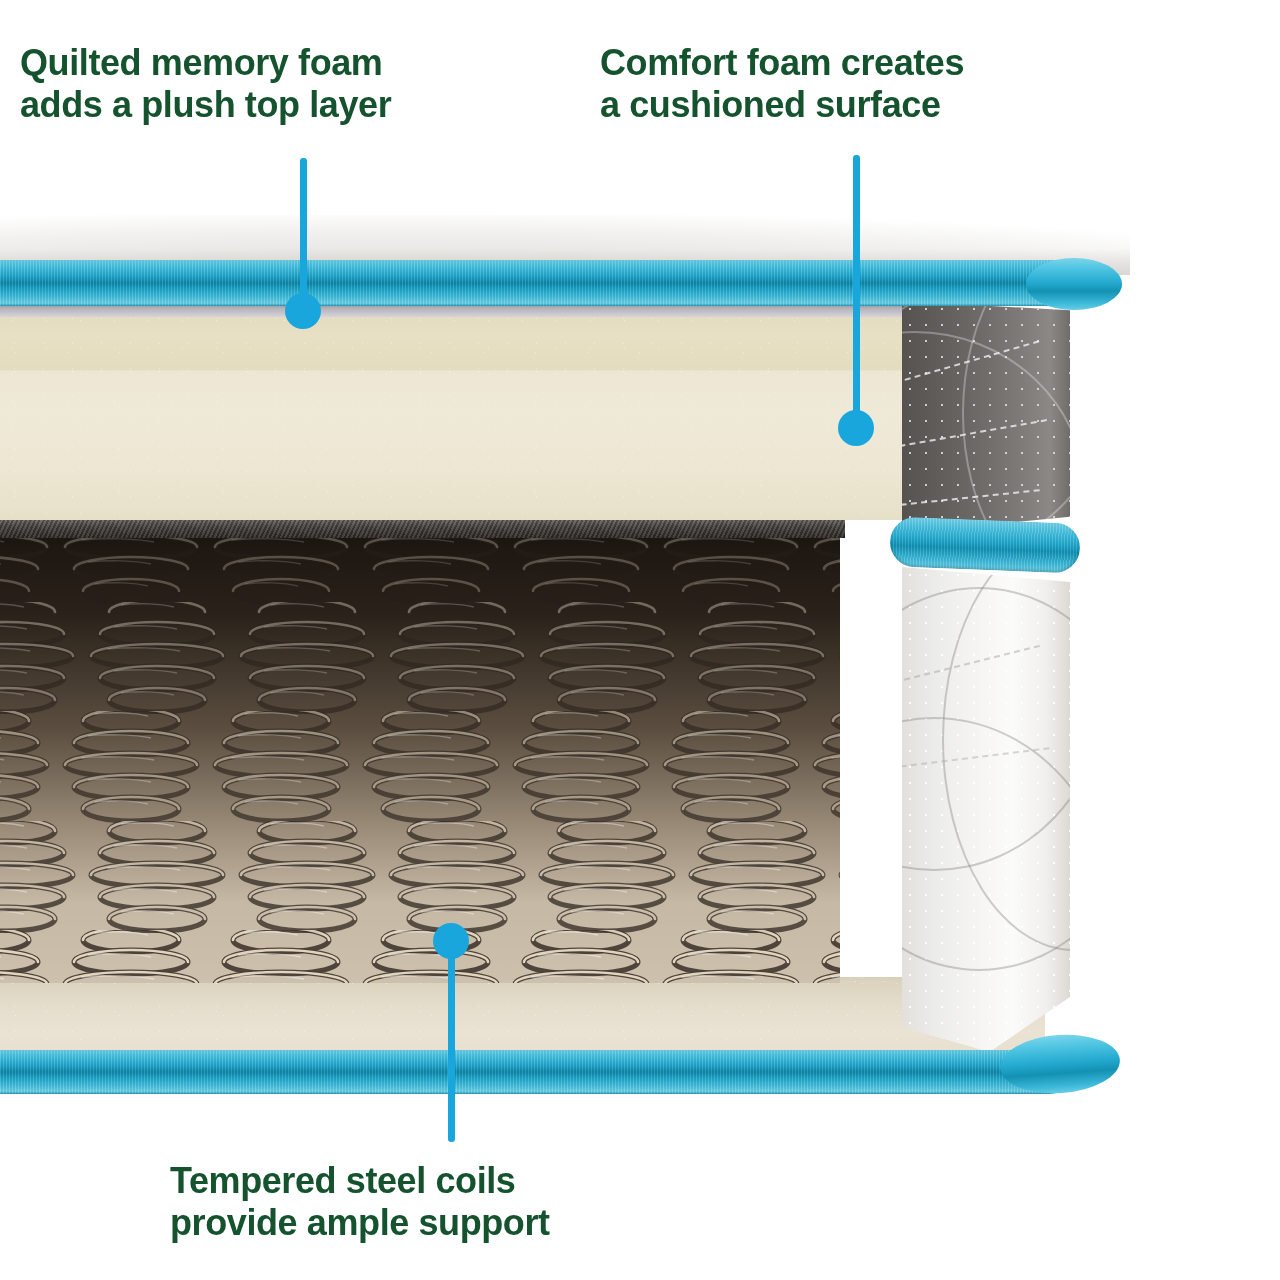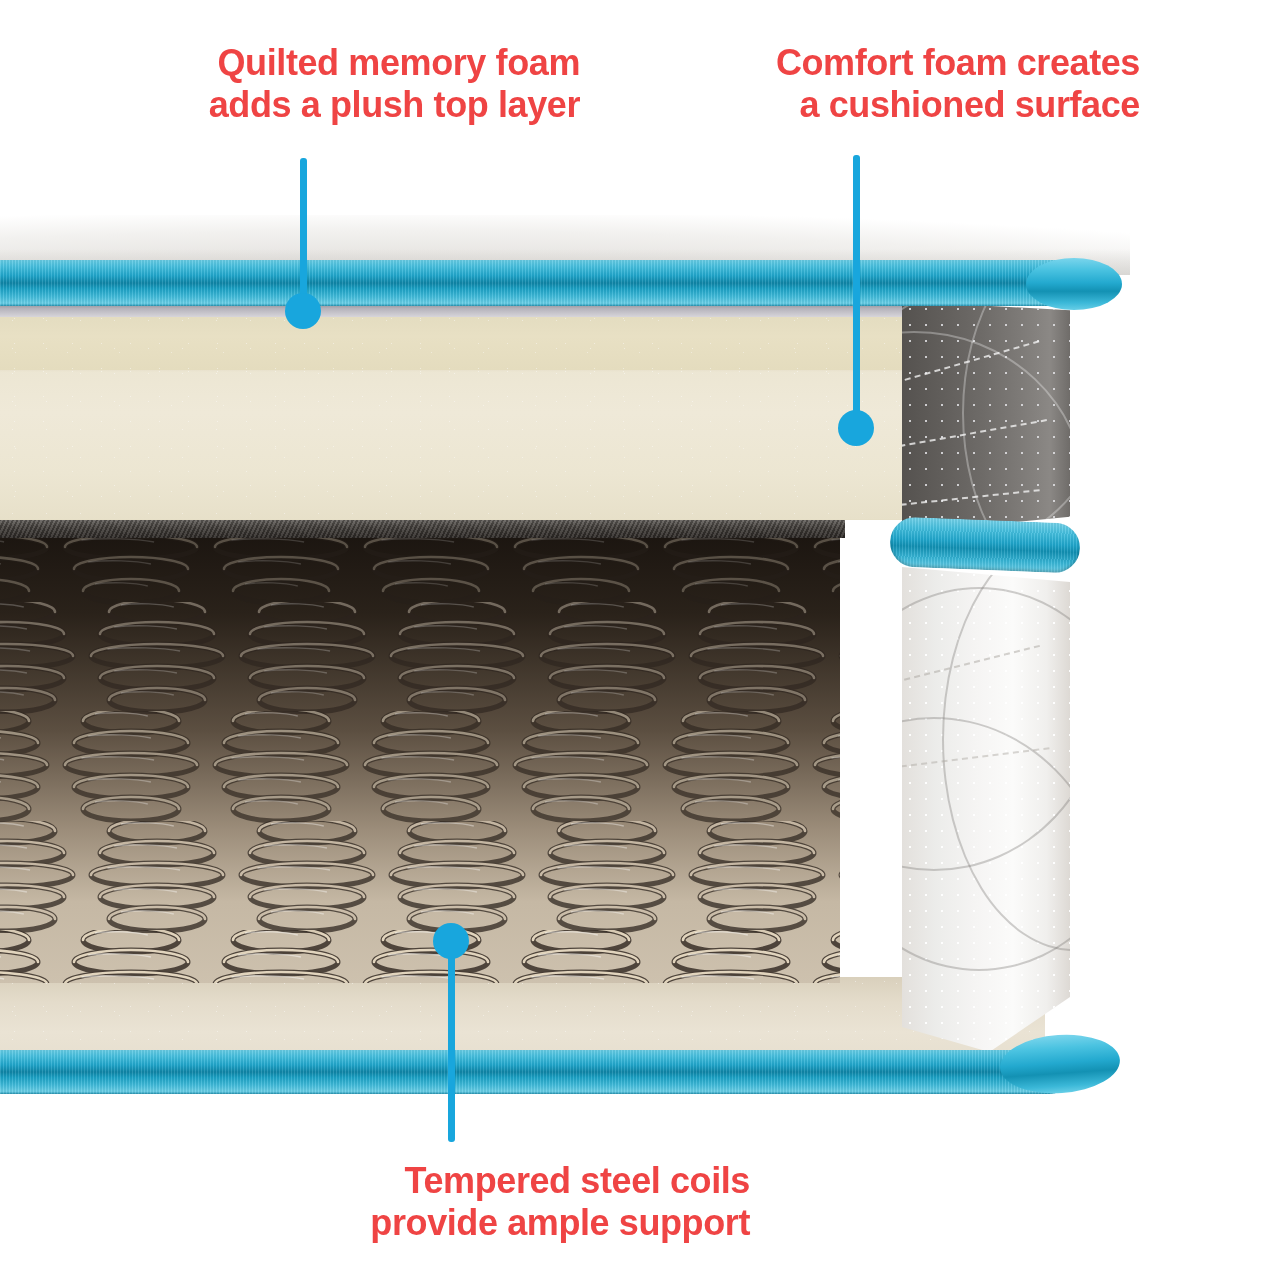--- a/index.html
+++ b/index.html
@@ -7,26 +7,26 @@
   body{
     width:1280px;height:1280px;
     font-family:"Liberation Sans","DejaVu Sans",sans-serif;
     overflow:hidden;position:relative;
   }
   #stage{position:absolute;left:0;top:0;width:1280px;height:1280px;background:#fff;overflow:hidden;}
 
   
   .callout-label{
     position:absolute;
-    color:#ef4444;
+    color:#14532d;
     font-weight:bold;
     font-size:36px;
     line-height:1.16;
     letter-spacing:-0.4px;
-    text-align:right;
+    text-align:left;
     white-space:pre-line;
     user-select:none;
   }
   #label-quilted{left:20px;top:42px;width:560px;}
   #label-comfort{left:600px;top:42px;width:540px;}
   #label-coils{left:170px;top:1160px;width:580px;}
 
   
   .pin-line{position:absolute;background:#18A6DD;width:7px;border-radius:3px;}
   .pin-dot{position:absolute;width:36px;height:36px;border-radius:50%;background:#18A6DD;}

